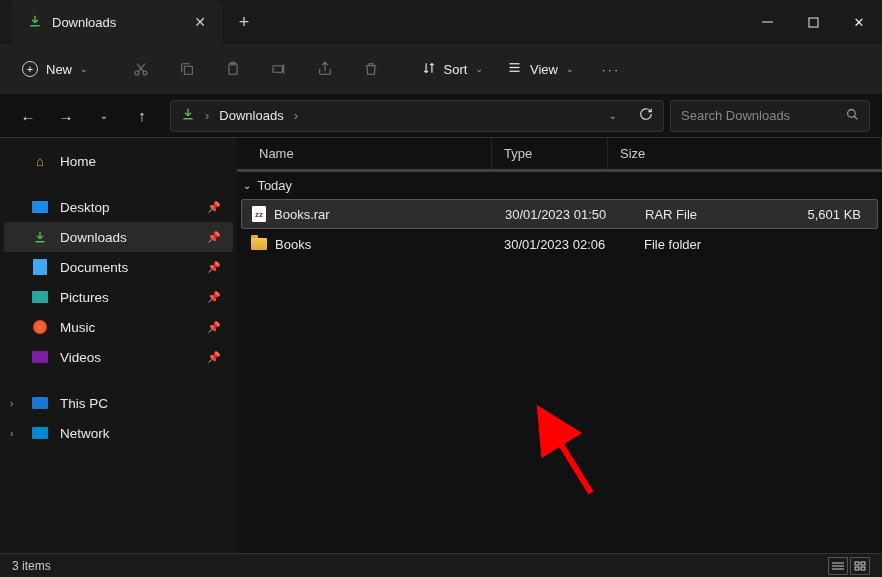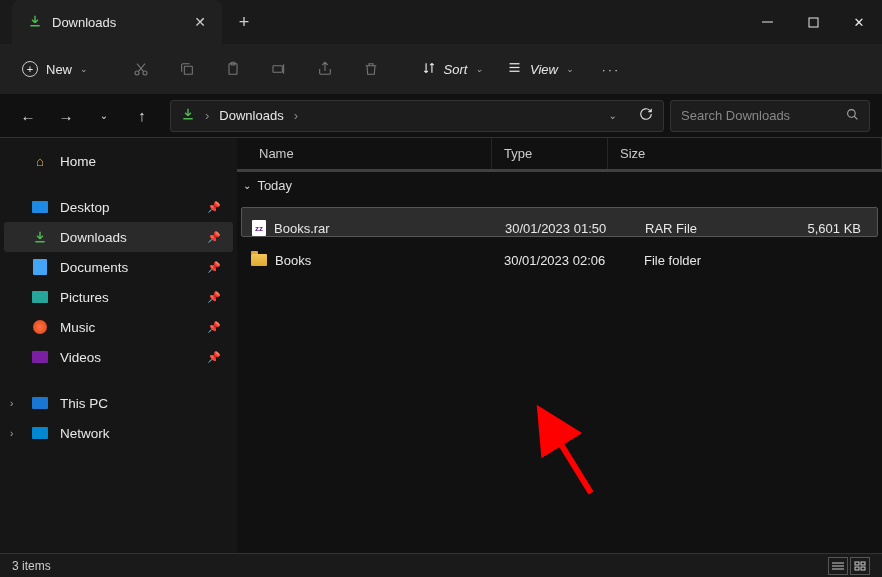--- a/index.html
+++ b/index.html
@@ -14,21 +14,21 @@
 .winbtns { margin-left: auto; display: flex; }
 .winbtn { width: 46px; height: 44px; display: flex; align-items: center; justify-content: center; color: #e8e8e8; font-size: 13px; }
 
 
 .toolbar { height: 50px; background: #202020; display: flex; align-items: center; padding: 0 10px; gap: 4px; }
 .tool-new { display: flex; align-items: center; gap: 8px; padding: 6px 12px; border-radius: 4px; }
 .tool-new .plus { border: 1.3px solid #ccc; border-radius: 50%; width: 16px; height: 16px; display: flex; align-items: center; justify-content: center; font-size: 11px; line-height: 1; }
 .chev { font-size: 9px; color: #aaa; }
 .tool-sep { width: 12px; }
 .tool-icon { width: 42px; height: 36px; display: flex; align-items: center; justify-content: center; color: #777; font-size: 15px; }
-.tool-sort, .tool-view { display: flex; align-items: center; gap: 8px; padding: 0 10px; color: #e8e8e8; font-style: italic; }
+.tool-sort, .tool-view { display: flex; align-items: center; gap: 8px; padding: 0 10px; color: #e8e8e8; }
 .tool-more { padding: 0 14px; color: #ccc; letter-spacing: 2px; }
 
 
 .navbar { height: 44px; background: #111; display: flex; align-items: center; padding: 0 12px; gap: 6px; border-bottom: 1px solid #333; }
 .navbtn { width: 32px; height: 32px; display: flex; align-items: center; justify-content: center; color: #ddd; font-size: 15px; }
 .addr { flex: 1; display: flex; align-items: center; gap: 10px; background: #1d1d1d; border: 1px solid #333; border-radius: 3px; height: 32px; padding: 0 10px; margin-left: 6px; }
 .addr-icon { color: #4fb84f; }
 .addr-sep { color: #888; }
 .addr .refresh { margin-left: auto; }
 .searchbox { width: 200px; display: flex; align-items: center; background: #1d1d1d; border: 1px solid #333; border-radius: 3px; height: 32px; padding: 0 10px; color: #888; }
@@ -49,21 +49,21 @@
 .cols { display: flex; height: 34px; align-items: center; border-bottom: 3px solid #404040; color: #ccc; font-size: 13px; }
 .col { padding: 0 12px; border-right: 1px solid #272727; height: 100%; display: flex; align-items: center; }
 .col.name { flex: 0 0 255px; padding-left: 22px; }
 .col.date { flex: 0 0 140px; position:relative;}
 .col.date::before { content:"˅"; position:absolute; top:-6px; left:50%; transform:translateX(-50%); font-size:10px; color:#888;}
 .col.type { flex: 0 0 116px; }
 .col.size { flex: 1; text-align: center; }
 .group { display: flex; align-items: center; gap: 6px; padding: 6px 6px 6px 6px; color: #ddd; }
 .group .garr { font-size: 10px; }
 .row { display: flex; align-items: center; height: 30px; font-size: 13px; }
-.row.sel { background: #2d2d2d; border: 1px solid #555; border-radius: 2px; margin: 8px 4px; align-items: flex-end; }
+.row.sel { background: #2d2d2d; border: 1px solid #555; border-radius: 2px; margin: 0 4px; }
 .cell { padding: 0 12px; }
 .cell.name { flex: 0 0 255px; display: flex; align-items: center; gap: 8px; padding-left: 14px; }
 .row.sel .cell.name { flex: 0 0 251px; padding-left: 10px;}
 .cell.date { flex: 0 0 140px; }
 .cell.type { flex: 0 0 116px; }
 .cell.size { flex: 1; text-align: right; padding-right: 16px; }
 
 
 .status { height: 24px; background: #1a1a1a; display: flex; align-items: center; padding: 0 12px; font-size: 12px; color: #ccc; border-top: 1px solid #333; }
 .status .viewicons { margin-left: auto; display:flex; gap:2px;}

